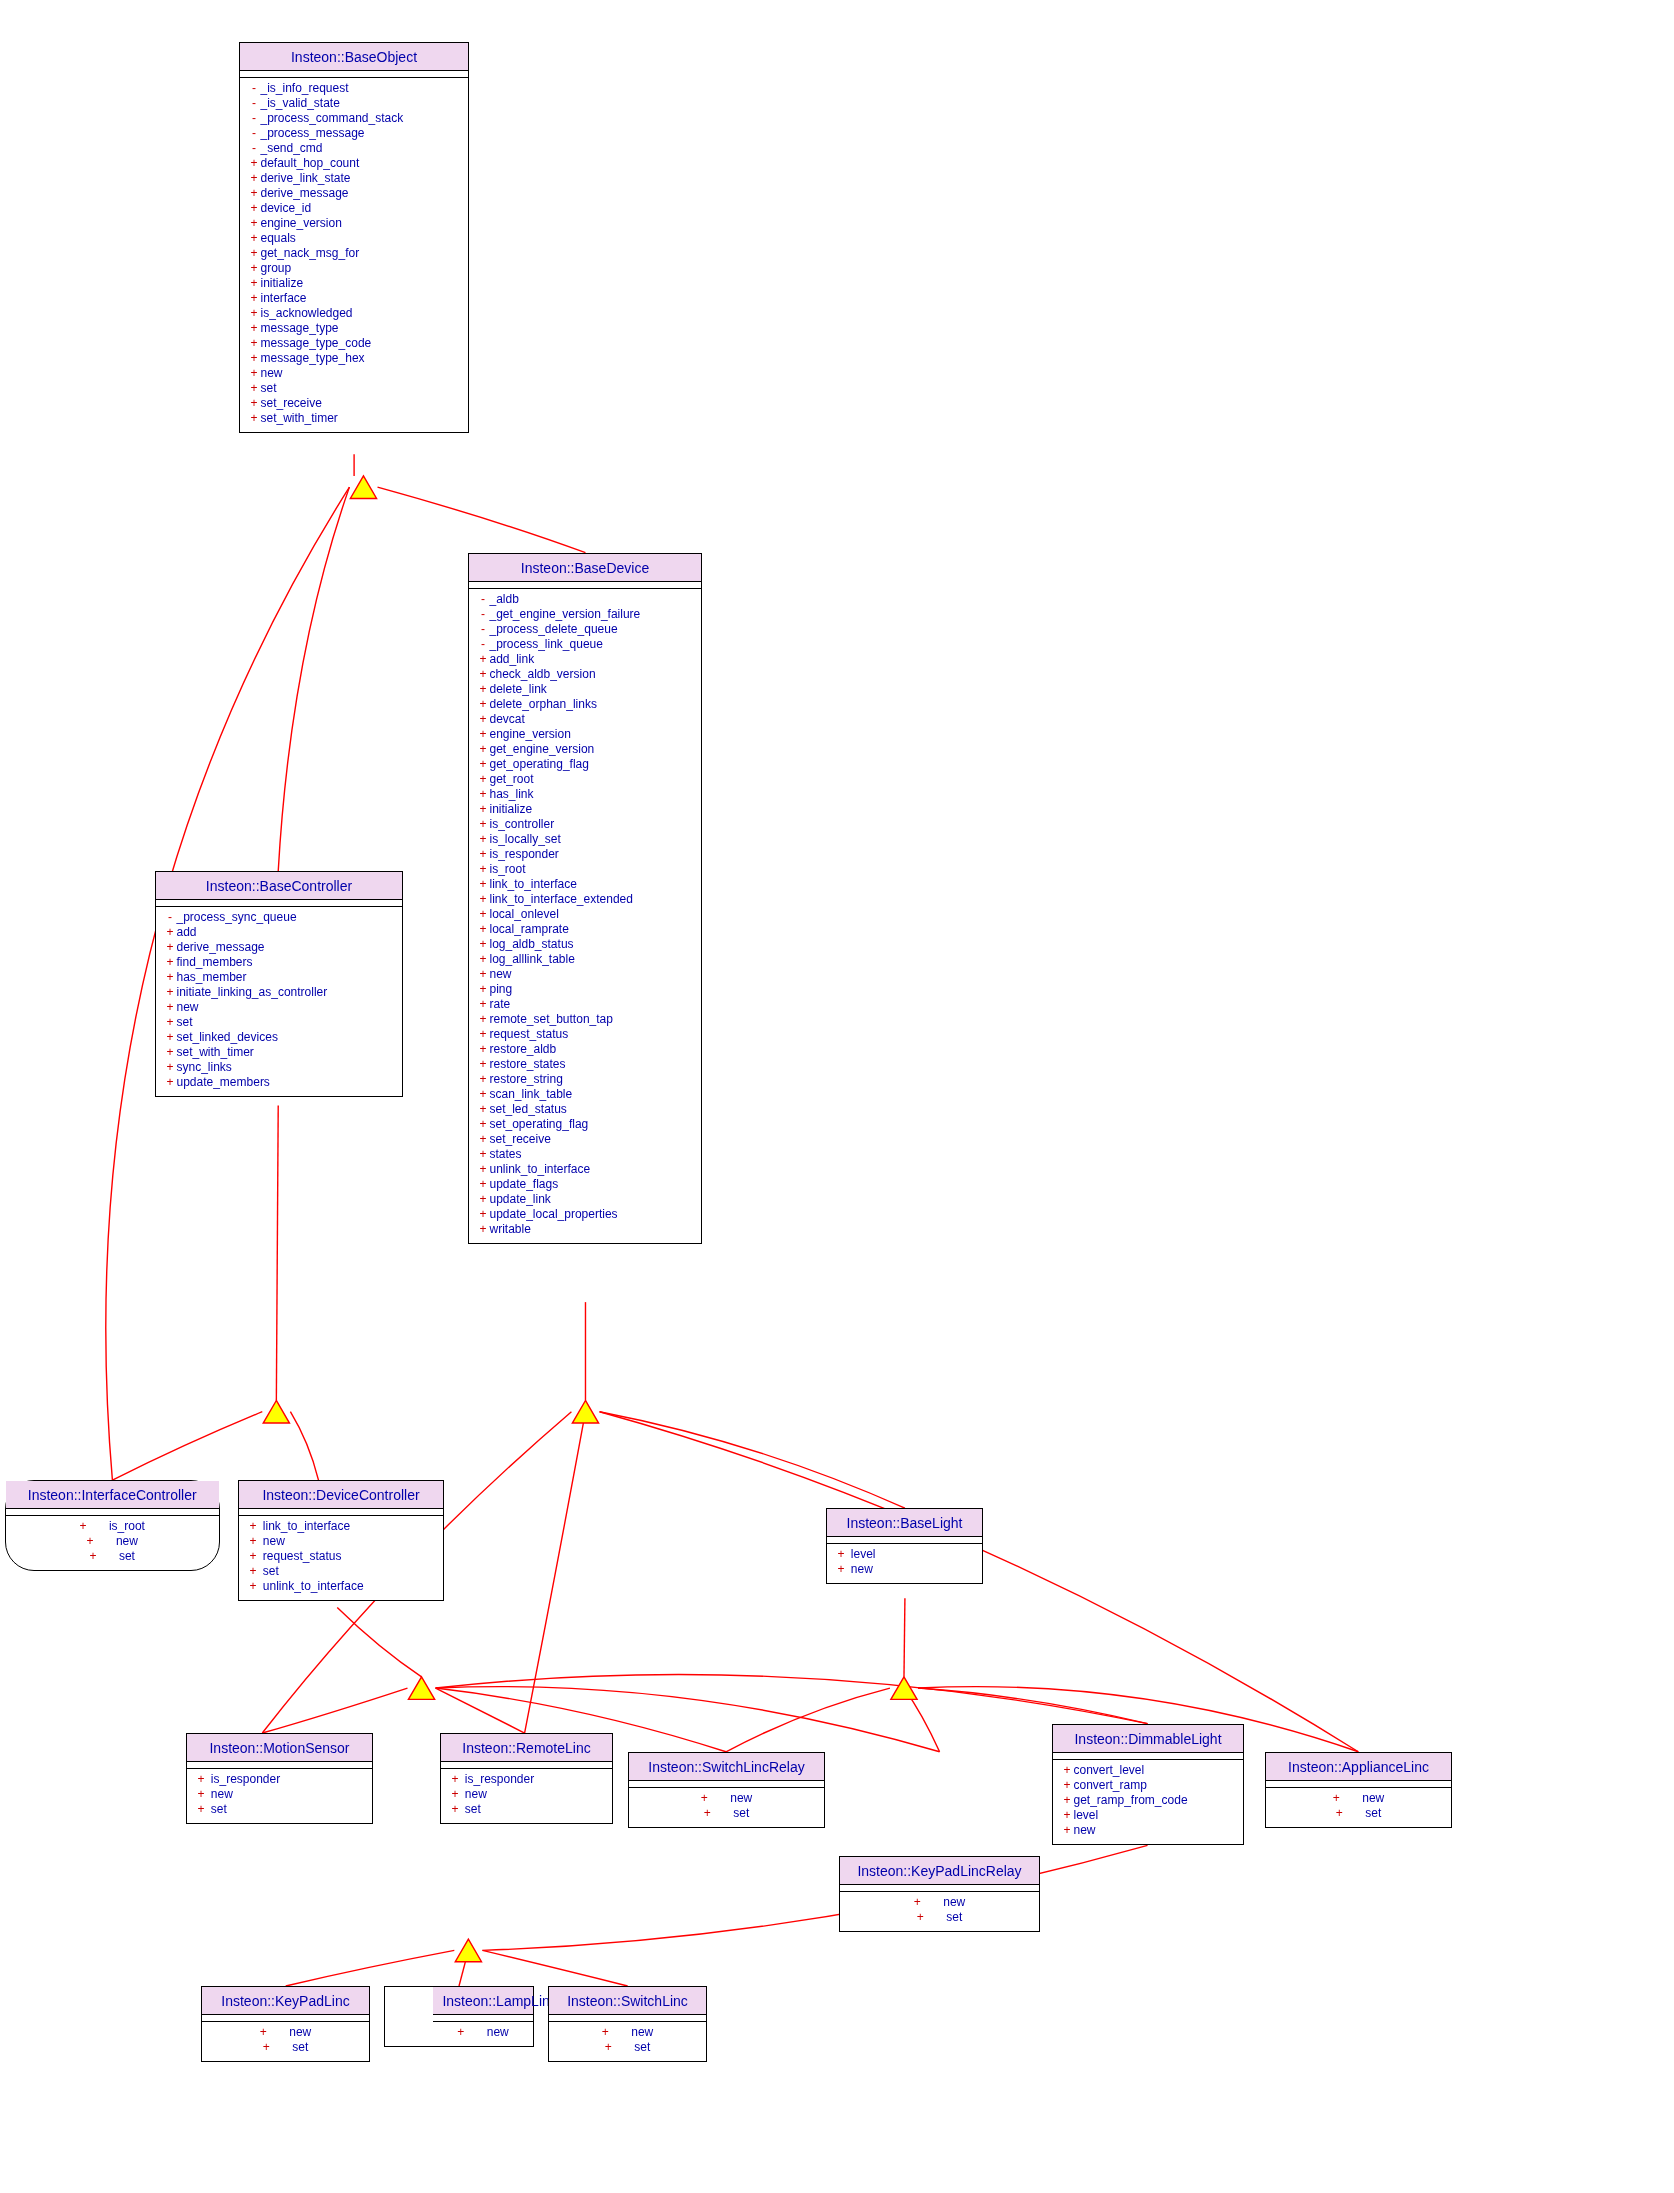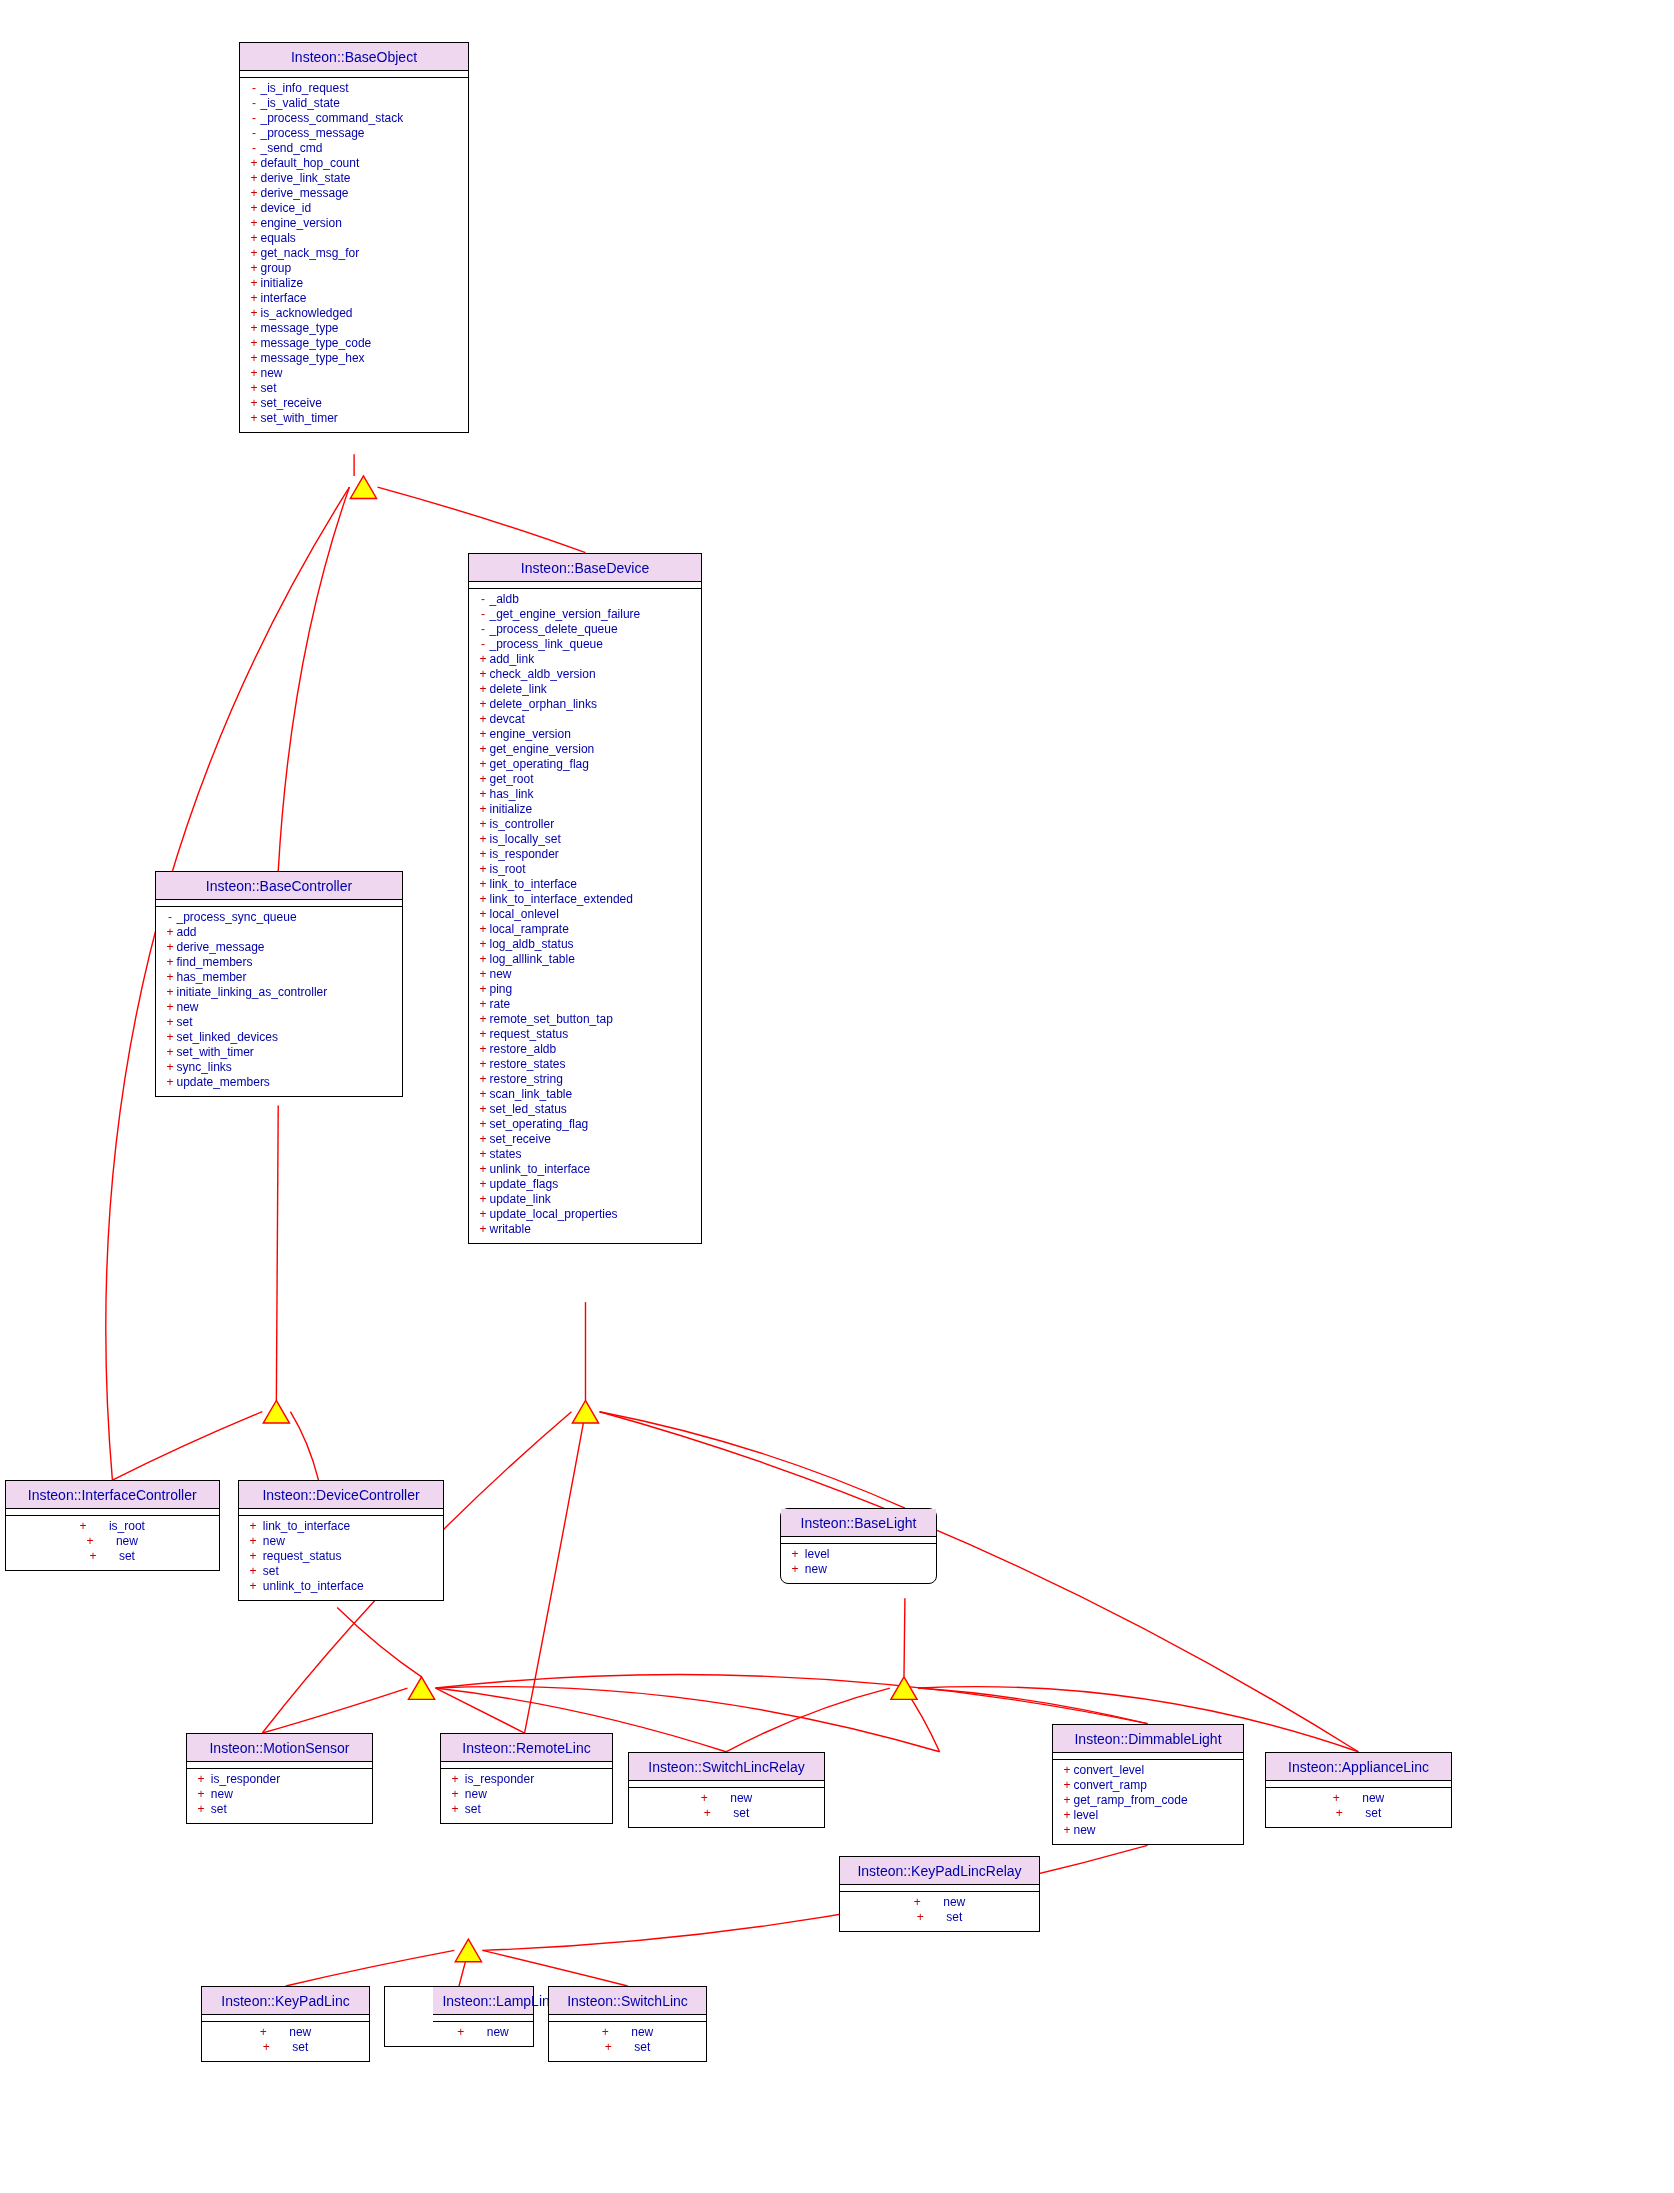--- a/index.html
+++ b/index.html
@@ -193,41 +193,41 @@
         <div class="member-line"><span class="vis vis-public">+</span><span class="mname">has_member</span></div>
         <div class="member-line"><span class="vis vis-public">+</span><span class="mname">initiate_linking_as_controller</span></div>
         <div class="member-line"><span class="vis vis-public">+</span><span class="mname">new</span></div>
         <div class="member-line"><span class="vis vis-public">+</span><span class="mname">set</span></div>
         <div class="member-line"><span class="vis vis-public">+</span><span class="mname">set_linked_devices</span></div>
         <div class="member-line"><span class="vis vis-public">+</span><span class="mname">set_with_timer</span></div>
         <div class="member-line"><span class="vis vis-public">+</span><span class="mname">sync_links</span></div>
         <div class="member-line"><span class="vis vis-public">+</span><span class="mname">update_members</span></div>
       </div>
     </div>
-    <div class="class-box centered" style="left: 4.7px; top: 1480px; width: 215px;">
+    <div class="class-box centered" style="left: 4.7px; top: 1480px; width: 215px; border-radius: 29px;">
       <div class="class-title">Insteon::InterfaceController</div>
       <div class="class-hr"></div>
       <div class="class-body">
         <div class="member-line"><span class="vis vis-public">+</span><span class="mname">is_root</span></div>
         <div class="member-line"><span class="vis vis-public">+</span><span class="mname">new</span></div>
         <div class="member-line"><span class="vis vis-public">+</span><span class="mname">set</span></div>
       </div>
     </div>
     <div class="class-box" style="left: 238px; top: 1480px; width: 206px;">
       <div class="class-title">Insteon::DeviceController</div>
       <div class="class-hr"></div>
       <div class="class-body">
         <div class="member-line"><span class="vis vis-public">+</span><span class="mname">   link_to_interface</span></div>
         <div class="member-line"><span class="vis vis-public">+</span><span class="mname">   new</span></div>
         <div class="member-line"><span class="vis vis-public">+</span><span class="mname">   request_status</span></div>
         <div class="member-line"><span class="vis vis-public">+</span><span class="mname">   set</span></div>
         <div class="member-line"><span class="vis vis-public">+</span><span class="mname">   unlink_to_interface</span></div>
       </div>
     </div>
-    <div class="class-box" style="left: 780px; top: 1508px; width: 157px; border-radius: 8px;">
+    <div class="class-box" style="left: 826px; top: 1508px; width: 157px;">
       <div class="class-title">Insteon::BaseLight</div>
       <div class="class-hr"></div>
       <div class="class-body">
         <div class="member-line"><span class="vis vis-public">+</span><span class="mname">   level</span></div>
         <div class="member-line"><span class="vis vis-public">+</span><span class="mname">   new</span></div>
       </div>
     </div>
     <div class="class-box" style="left: 169px; top: 1733px; width: 187px; margin-left: 17px;">
       <div class="class-title">Insteon::MotionSensor</div>
       <div class="class-hr"></div>

